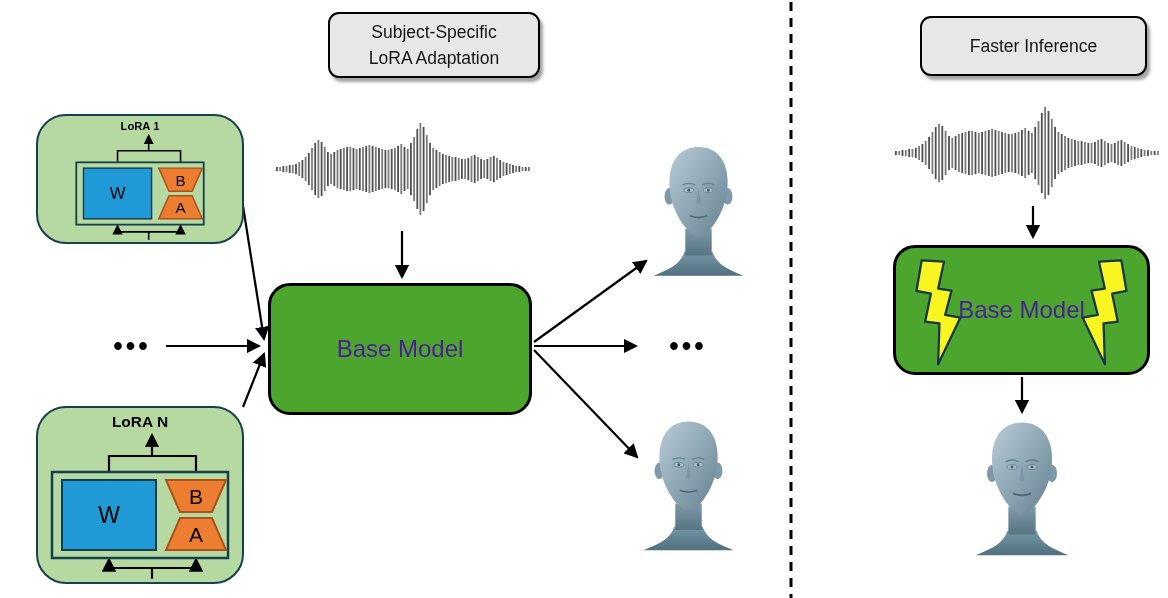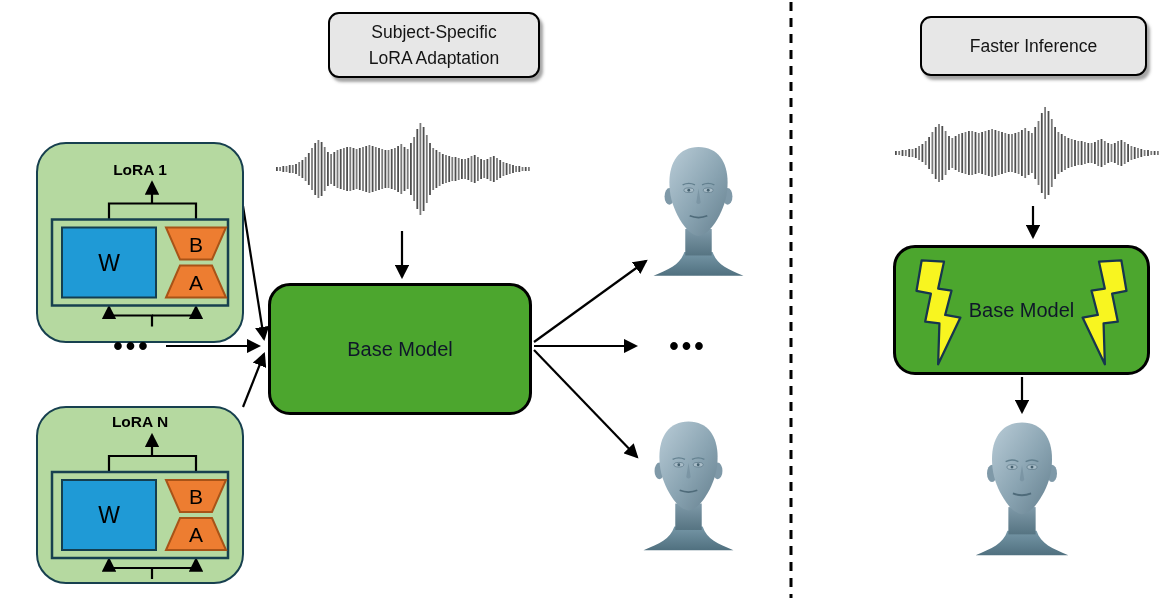--- a/index.html
+++ b/index.html
@@ -18,21 +18,21 @@
   .lora-card{background:#b5d9a0;border:2.5px solid #17404f;border-radius:30px;}
   .lora-card svg{position:absolute;inset:0;width:100%;height:100%;}
   .lora-label{font-weight:bold;font-size:15.5px;}
   .shape-label{font-size:21px;}
   .w-label{font-size:23px;}
   .lnk{stroke:#000;stroke-width:2.2;fill:none;}
 
   
   .base-box{background:#4ca62e;border:3px solid #000;border-radius:22px;
             display:flex;align-items:center;justify-content:center;}
-  .base-label{font-size:20px;color:#0f172a;}
+  .base-label{font-size:24px;color:#4c1d95;}
 
   .dots{font-size:27px;font-weight:bold;letter-spacing:3px;color:#000;text-align:center;}
 </style>
 </head>
 <body>
 
 <div class="canvas">
 
   <svg class="abs" style="left:0;top:0;width:1168px;height:598px;" viewBox="0 0 1168 598">
     <defs>
@@ -246,21 +246,21 @@
 
     <line class="lnk" x1="1033" y1="206" x2="1033" y2="237" marker-end="url(#ah)"></line>
     <line class="lnk" x1="1022" y1="377" x2="1022" y2="412" marker-end="url(#ah)"></line>
   </svg>
 
   <div class="abs title-box" style="left:328px;top:12px;width:212px;height:66px;">
     <span>Subject-Specific</span>
     <span>LoRA Adaptation</span>
   </div>
 
-  <div class="abs lora-card" style="left:36px;top:114px;width:208px;height:201px;margin-top:28px;">
+  <div class="abs lora-card" style="left:36px;top:114px;width:208px;height:130px;">
     <svg viewBox="0 0 204 174">
       <line class="lnk" x1="114" y1="48" x2="114" y2="27" marker-end="url(#ah)"></line>
       <polyline class="lnk" points="71,72 71,48 158,48 158,72"></polyline>
       <polyline class="lnk" points="114,171 114,160 71,160 71,151.5" marker-end="url(#ah)"></polyline>
       <polyline class="lnk" points="114,160 158,160 158,151.5" marker-end="url(#ah)"></polyline>
       <rect x="14" y="64" width="176" height="86" fill="#b5d9a0" stroke="#17404f" stroke-width="2.5"></rect>
       <rect x="24" y="72" width="94" height="70" fill="#1f9ad6" stroke="#143e50" stroke-width="2"></rect>
       <polygon points="128,72 188,72 174,104 142,104" fill="#ed7d31" stroke="#a85317" stroke-width="2"></polygon>
       <polygon points="142,110 174,110 188,142 128,142" fill="#ed7d31" stroke="#a85317" stroke-width="2"></polygon>
       <text class="lora-label" x="102" y="19" text-anchor="middle">LoRA 1</text>

